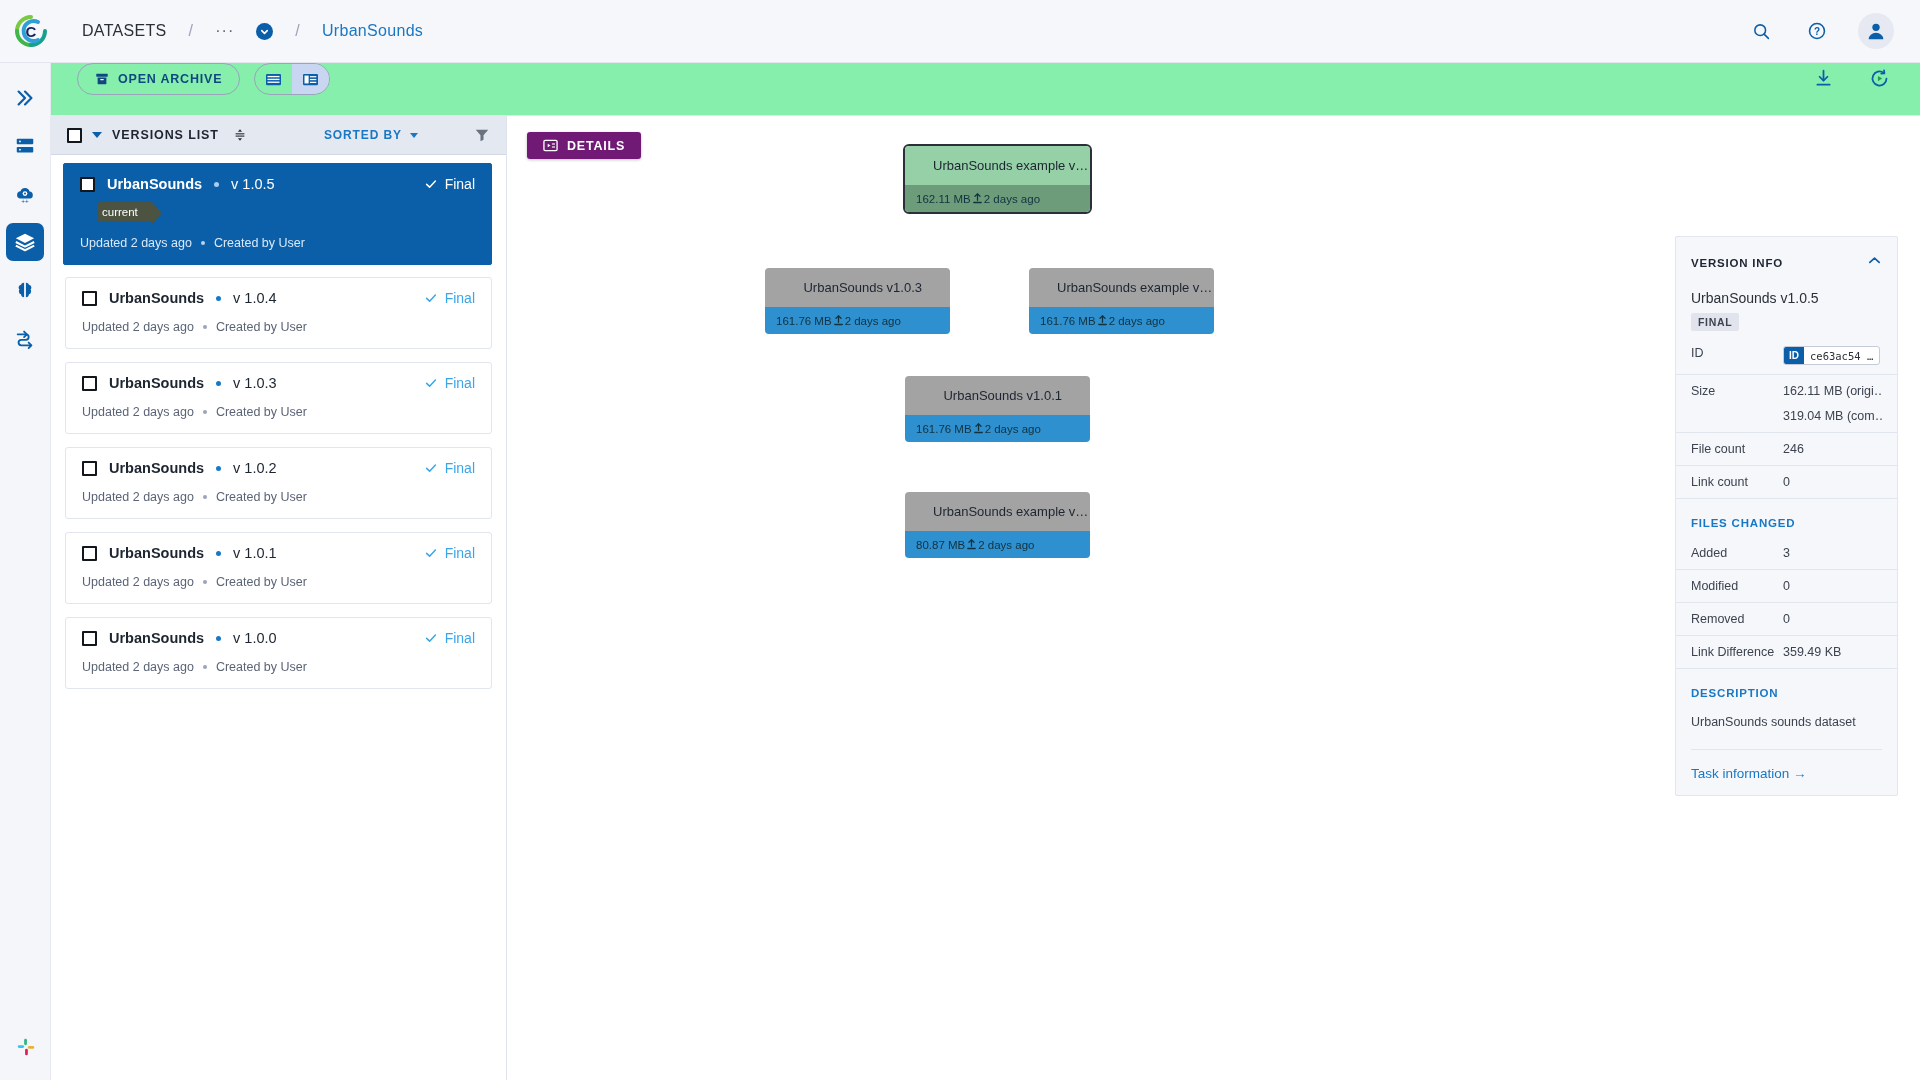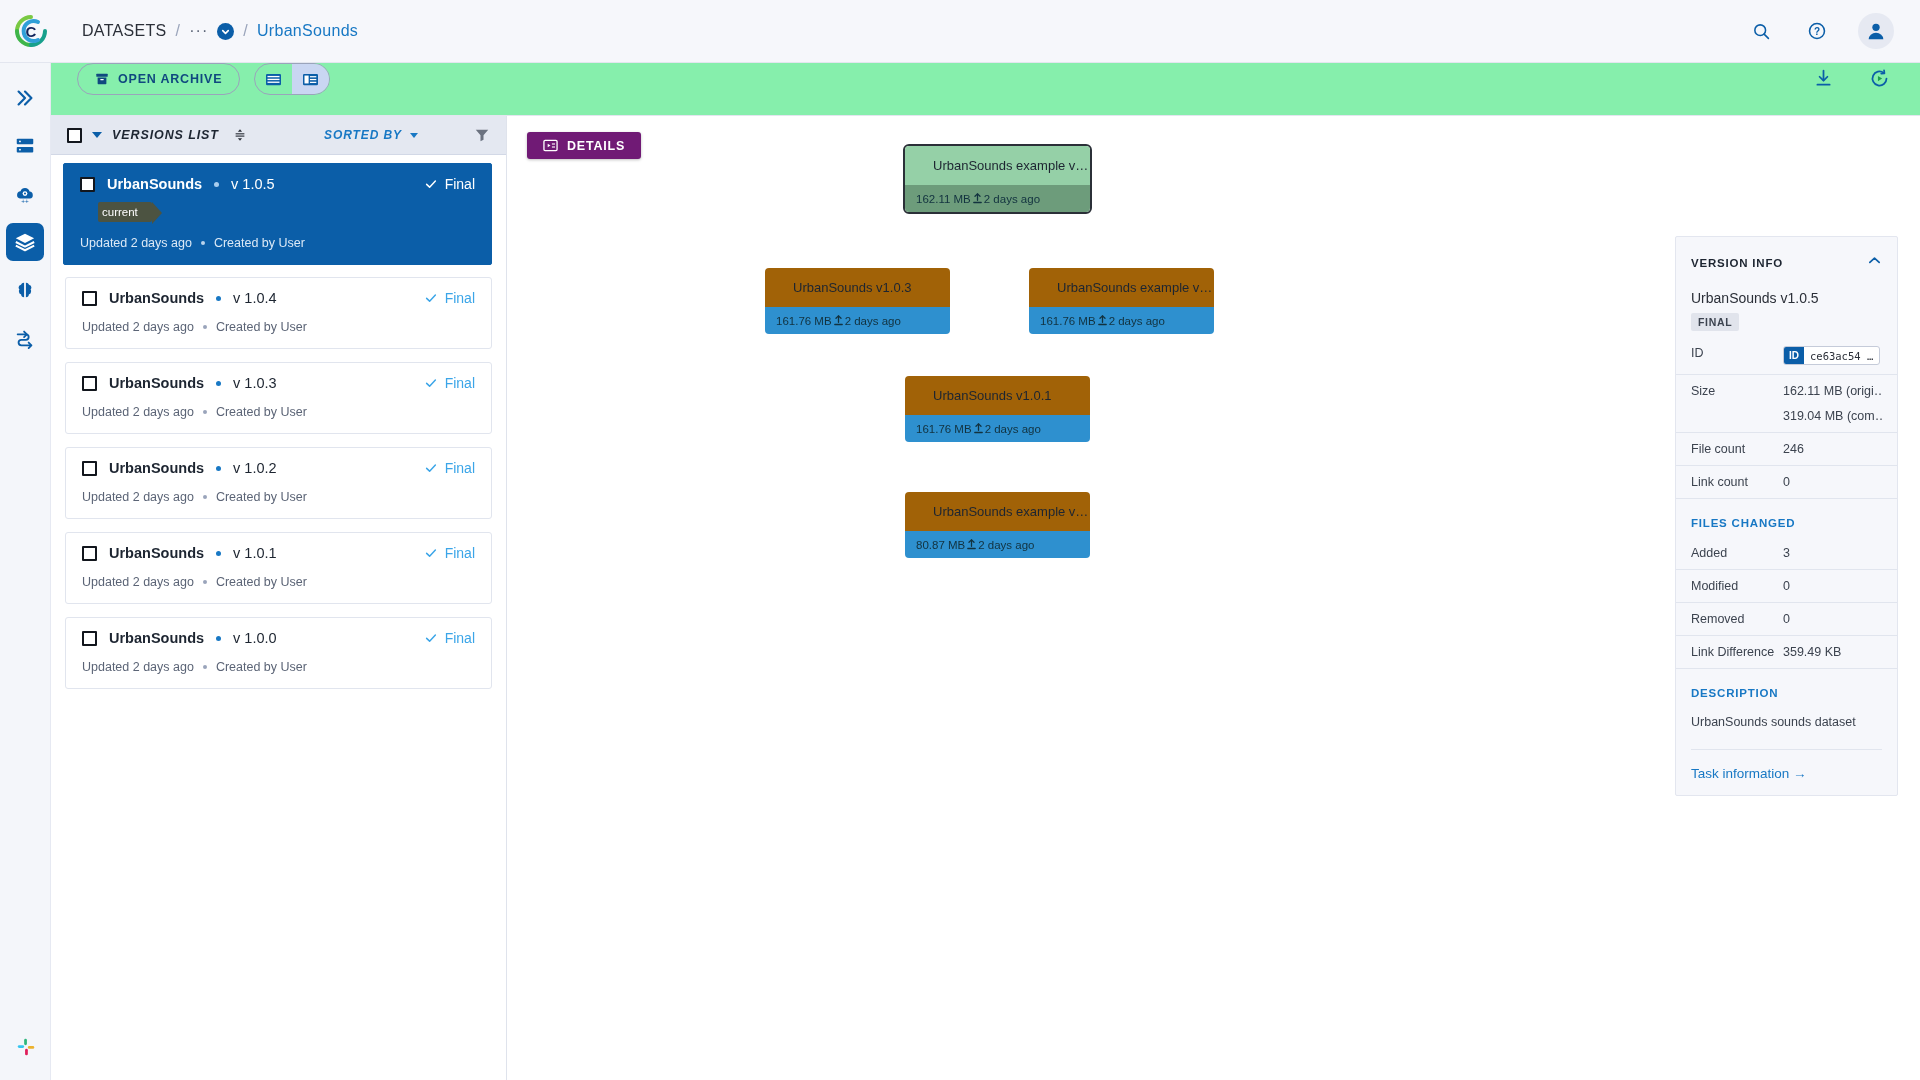--- a/index.html
+++ b/index.html
@@ -9,21 +9,21 @@
     background: #ffffff; overflow: hidden;
   }
   .app { position: relative; width: 1920px; height: 1080px; display: flex; flex-direction: column; }
 
   
   .topbar {
     height: 63px; background: #f6f7fb; border-bottom: 1px solid #e3e6ef;
     display: flex; align-items: center; flex: 0 0 63px; position: relative; z-index: 5;
   }
   .logo-cell { width: 62px; height: 63px; display: flex; align-items: center; justify-content: center; }
-  .breadcrumb { display: flex; align-items: center; gap: 9px; font-size: 16px; letter-spacing: .3px; padding-left: 20px; }
+  .breadcrumb { display: flex; align-items: center; gap: 22px; font-size: 16px; letter-spacing: .3px; padding-left: 20px; }
   .bc-root { color: #2b2f38; font-weight: 400; }
   .bc-sep { color: #9aa4bb; }
   .bc-dots { color: #5b6476; letter-spacing: 1px; font-size: 16px; }
   .bc-chip { width: 17px; height: 17px; border-radius: 50%; background: #0b5ea8; display: inline-flex; align-items: center; justify-content: center; }
   .bc-leaf { color: #1878c4; }
   .topbar-right { margin-left: auto; display: flex; align-items: center; gap: 26px; padding-right: 26px; }
   .icon-btn { width: 30px; height: 30px; display: flex; align-items: center; justify-content: center; cursor: pointer; }
   .avatar-btn { width: 36px; height: 36px; border-radius: 50%; background: #e6e9f2; display: flex; align-items: center; justify-content: center; cursor: pointer; }
 
   
@@ -55,21 +55,21 @@
   .seg-btn { width: 37px; height: 30px; display: flex; align-items: center; justify-content: center; cursor: pointer; background: transparent; }
   .seg-btn.active { background: #c9d6f2; }
   .toolbar-right { margin-left: auto; display: flex; align-items: center; gap: 26px; }
 
   .content { flex: 1; display: flex; min-height: 0; position: relative; }
 
   
   .list-pane { width: 456px; flex: 0 0 456px; background: #ffffff; border-right: 1px solid #dfe3ec; display: flex; flex-direction: column; }
   .list-head {
     height: 39px; flex: 0 0 39px; background: #e4e8f1; border-bottom: 1px solid #d2d8e6;
-    display: flex; align-items: center; padding: 0 16px; gap: 10px; font-style: italic;
+    display: flex; align-items: center; padding: 0 16px; gap: 10px;
   }
   .cbx { width: 15px; height: 15px; border: 2px solid #0b5ea8; background: #fff; border-radius: 1px; cursor: pointer; flex: 0 0 15px; }
   .cbx-dark { border-color: #12161d; }
   .caret-down { width: 0; height: 0; border-left: 5px solid transparent; border-right: 5px solid transparent; border-top: 6px solid #0b5ea8; cursor: pointer; }
   .list-title { font-size: 12.5px; font-weight: 700; letter-spacing: .9px; color: #1d2531; }
   .sorted-by { margin-left: auto; font-size: 12px; font-weight: 700; letter-spacing: .9px; color: #1878c4; display: flex; align-items: center; gap: 8px; cursor: pointer; }
   .caret-blue { width: 0; height: 0; border-left: 4.5px solid transparent; border-right: 4.5px solid transparent; border-top: 5.5px solid #1878c4; }
 
   .list-body { flex: 1; overflow: hidden; background: #ffffff; padding: 8px 0 0 0; }
   .vrow {
@@ -102,21 +102,21 @@
   .graph { flex: 1; position: relative; background: #fff; overflow: hidden; }
   .details-btn {
     position: absolute; left: 20px; top: 16px; height: 27px; border-radius: 3px; background: #701a75; color: #fff;
     display: inline-flex; align-items: center; gap: 9px; padding: 0 16px;
     font-size: 12.5px; font-weight: 700; letter-spacing: .8px; cursor: pointer; box-shadow: 0 1px 3px rgba(0,0,0,.25);
   }
   .gsvg { position: absolute; inset: 0; }
   .node { position: absolute; width: 185px; border-radius: 4px; overflow: hidden; cursor: pointer; }
   .node .nhead { padding: 12px 28px; font-size: 13px; color: #1d2531; white-space: nowrap; overflow: hidden; }
   .node .nfoot { padding: 7px 11px; font-size: 11.5px; color: #12323f; display: flex; align-items: center; gap: 0; white-space: nowrap; }
-  .node.blue .nhead { background: #a16207; }
+  .node.blue .nhead { background: #a3a3a3; text-align: right; }
   .node.blue .nfoot { background: #2e90cf; }
   .node.green { border: 2px solid #2b3038; border-radius: 6px; width: 189px; }
   .node.green .nhead { background: #95d0a7; }
   .node.green .nfoot { background: #6d9c7b; }
 
   
   .info {
     position: absolute; right: 22px; top: 120px; width: 223px; background: #f6f7fb;
     border: 1px solid #e3e6ef; border-radius: 2px; padding: 0 0 14px 0;
   }

